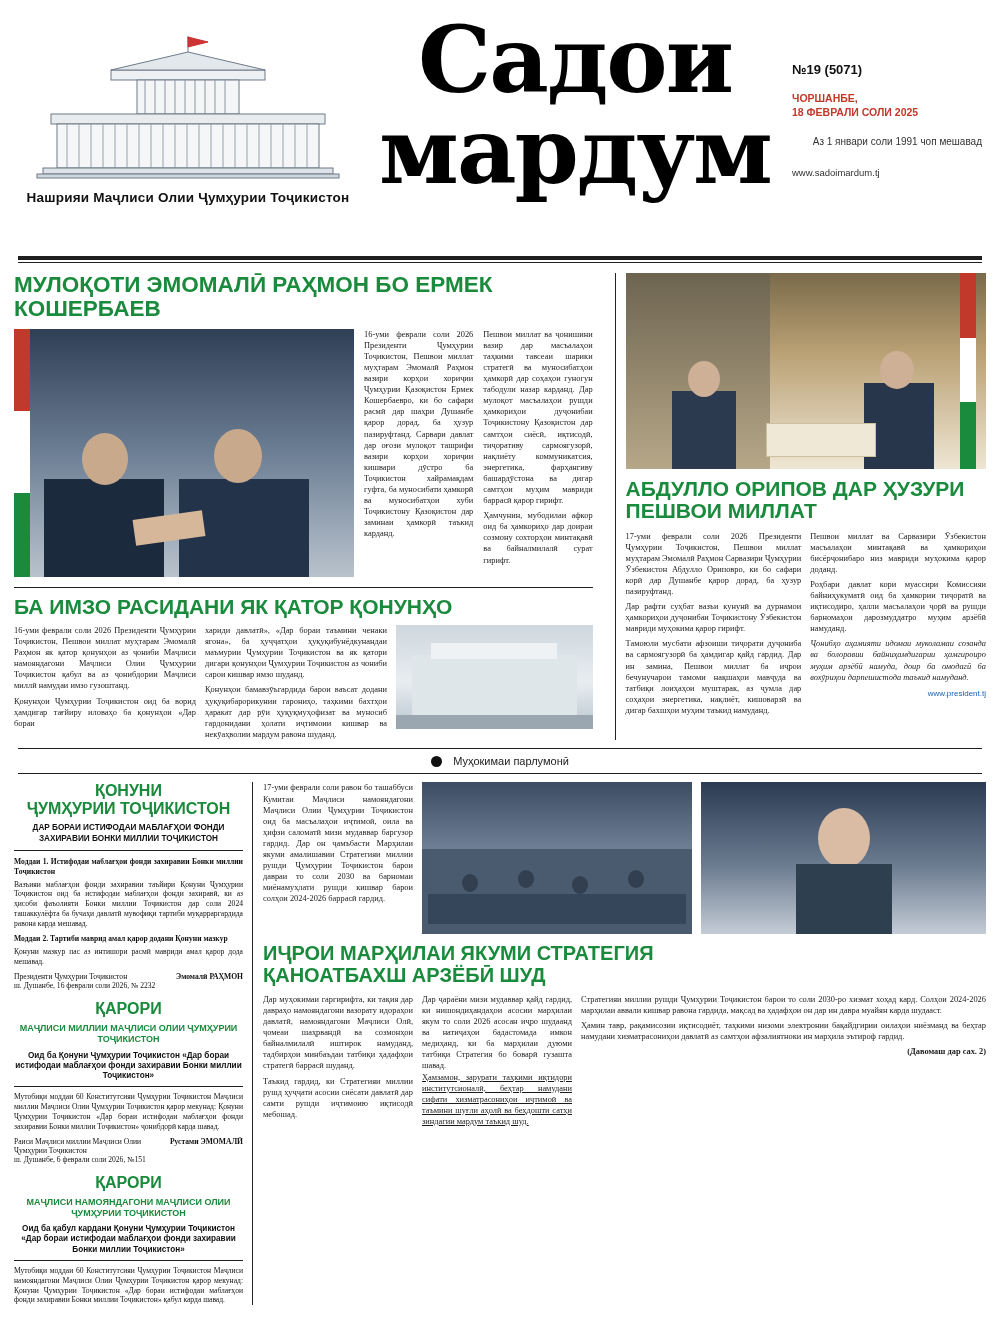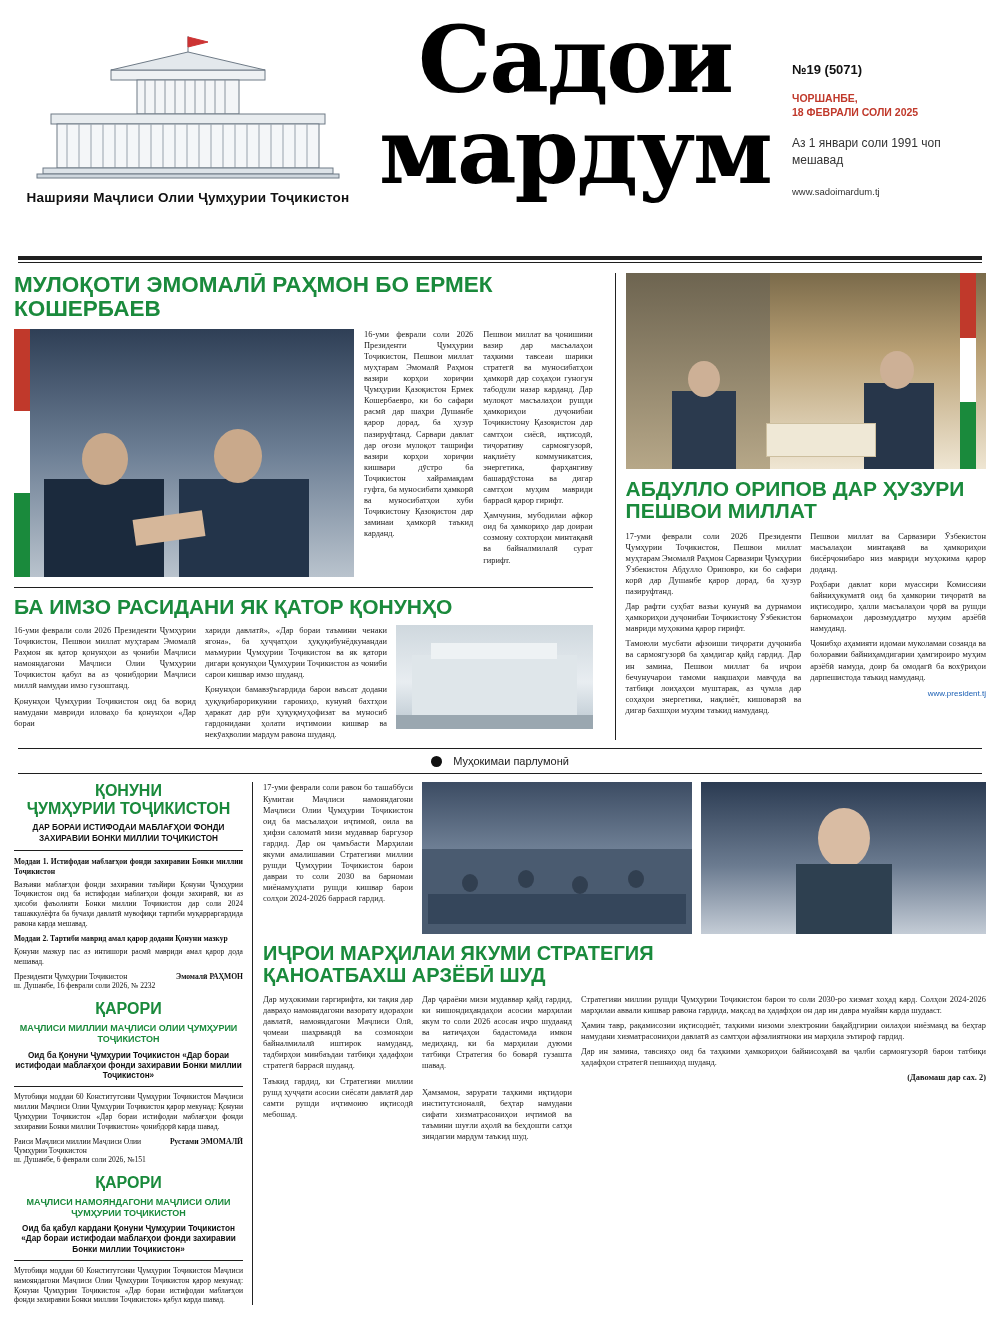--- a/index.html
+++ b/index.html
@@ -30,21 +30,21 @@
     font-family:"DejaVu Serif", serif;
     font-weight:bold;
     color:#000;
     line-height:.92;
     letter-spacing:-2px;
   }
   .logo-line1 { font-size:92px; }
   .logo-line2 { font-size:92px; margin-top:6px; }
   .mh-right .issue { font-size:13px; font-weight:bold; color:#111; }
   .mh-right .date { font-size:10.5px; color:#c0392b; font-weight:bold; margin-top:14px; line-height:1.35; }
-  .mh-right .since { font-size:12px; color:#333; margin-top:16px; line-height:1.35; }
+  .mh-right .since { font-size:10px; color:#333; margin-top:16px; line-height:1.35;text-align:right; }
   .mh-right .site { font-size:9.5px; color:#333; margin-top:18px; }
 
   .rule-thick { height:4px; background:#1f1f1f; margin:6px 4px 0 4px; }
   .rule-thin { height:1px; background:#1f1f1f; margin:2px 4px 10px 4px; }
 
   
   .hl {
     font-family:"Liberation Sans", sans-serif;
     font-weight:bold; color:#1a8a3c;
     line-height:1.06;
@@ -189,25 +189,25 @@
         </div>
       </div>
 
       <div class="divider-h" style="margin:10px 0 8px 0;"></div>
 
       <div class="hl" style="font-size:21px;">БА ИМЗО РАСИДАНИ ЯК ҚАТОР ҚОНУНҲО</div>
 
       <div style="display:flex;gap:9px;margin-top:7px;">
         <div style="width:182px;">
           <div class="body-txt">16-уми феврали соли 2026 Президенти Ҷумҳурии Тоҷикистон, Пешвои миллат муҳтарам Эмомалӣ Раҳмон як қатор қонунҳои аз ҷониби Маҷлиси намояндагони Маҷлиси Олии Ҷумҳурии Тоҷикистон қабул ва аз ҷонибдории Маҷлиси миллӣ намудаи имзо гузоштанд.</div>
-          <div class="body-txt" style="margin-top:4px;">Қонунҳои Ҷумҳурии Тоҷикистон оид ба ворид намудани мавриди иловаҳо ба қонунҳои «Дар бораи</div>
+          <div class="body-txt" style="margin-top:4px;">Қонунҳои Ҷумҳурии Тоҷикистон оид ба ворид ҳамдигар тағйиру иловаҳо ба қонунҳои «Дар бораи</div>
         </div>
         <div style="width:182px;">
           <div class="body-txt">хариди давлатӣ», «Дар бораи таъмини ченаки ягона», ба ҳуҷҷатҳои ҳуқуқибунёдкунандаи маъмурии Ҷумҳурии Тоҷикистон ва як қатори дигари қонунҳои Ҷумҳурии Тоҷикистон аз чониби сарои кишвар имзо шуданд.</div>
-          <div class="body-txt" style="margin-top:4px;">Қонунҳои бамавзӯъгардида барои ваъсат додани ҳуқуқибарорикунии гарониҳо, кунунӣ бахтҳои ҳаракат дар рӯи ҳуқуқмуҳофизат ва муносиб гардонидани ҳолати иҷтимоии кишвар ва некӯаҳволии мардум равона шуданд.</div>
+          <div class="body-txt" style="margin-top:4px;">Қонунҳои бамавзӯъгардида барои ваъсат додани ҳуқуқибарорикунии гарониҳо, таҳкими бахтҳои ҳаракат дар рӯи ҳуқуқмуҳофизат ва муносиб гардонидани ҳолати иҷтимоии кишвар ва некӯаҳволии мардум равона шуданд.</div>
         </div>
         <div class="photo ph-bldg2" style="flex:1;height:104px;align-self:flex-start;">
           <div style="position:absolute;left:8%;right:8%;bottom:14px;top:30px;background:#dfe6ea;"></div>
           <div style="position:absolute;left:18%;right:18%;top:18px;height:16px;background:#eef2f4;"></div>
           <div style="position:absolute;left:0;right:0;bottom:0;height:14px;background:#9aa7b0;"></div>
         </div>
       </div>
     </div>
 
     <div class="top-right">
@@ -227,21 +227,21 @@
 
       <div style="display:flex;gap:9px;margin-top:8px;">
         <div style="width:50%;">
           <div class="body-txt">17-уми феврали соли 2026 Президенти Ҷумҳурии Тоҷикистон, Пешвои миллат муҳтарам Эмомалӣ Раҳмон Сарвазири Ҷумҳурии Ӯзбекистон Абдулло Ориповро, ки бо сафари корӣ дар Душанбе қарор дорад, ба ҳузур пазируфтанд.</div>
           <div class="body-txt" style="margin-top:4px;">Дар рафти суҳбат вазъи кунунӣ ва дурнамои ҳамкориҳои дуҷонибаи Тоҷикистону Ӯзбекистон мавриди муҳокима қарор гирифт.</div>
           <div class="body-txt" style="margin-top:4px;">Тамоюли мусбати афзоиши тиҷорати дуҷониба ва сармоягузорӣ ба ҳамдигар қайд гардид. Дар ин замина, Пешвои миллат ба иҷрои бечунучарои тамоми нақшаҳои мавҷуда ва татбиқи лоиҳаҳои муштарак, аз ҷумла дар соҳаҳои энергетика, нақлиёт, кишоварзӣ ва дигар бахшҳои муҳим таъкид намуданд.</div>
         </div>
         <div style="width:50%;">
           <div class="body-txt">Пешвои миллат ва Сарвазири Ӯзбекистон масъалаҳои минтақавӣ ва ҳамкориҳои бисёрҷонибаро низ мавриди муҳокима қарор доданд.</div>
           <div class="body-txt" style="margin-top:4px;">Роҳбари давлат кори муассири Комиссияи байниҳукуматӣ оид ба ҳамкории тиҷоратӣ ва иқтисодиро, ҳалли масъалаҳои ҷорӣ ва рушди барномаҳои дарозмуддатро муҳим арзёбӣ намуданд.</div>
-          <div class="body-txt" style="margin-top:4px;">Ҷонибҳо аҳамияти идомаи муколамаи созанда ва болоравии байниҳамдигарии ҳамгироиро муҳим арзёбӣ намуда, доир ба омодагӣ ба вохӯриҳои дарпешистода таъкид намуданд.</div>
+          <div class="body-txt" style="margin-top:4px;font-style:italic;">Ҷонибҳо аҳамияти идомаи муколамаи созанда ва болоравии байниҳамдигарии ҳамгироиро муҳим арзёбӣ намуда, доир ба омодагӣ ба вохӯриҳои дарпешистода таъкид намуданд.</div>
           <div class="sig" style="margin-top:6px;">www.president.tj</div>
         </div>
       </div>
     </div>
   </div>
 
   <div class="divider-h" style="margin:8px 4px 0 4px;"></div>
 
   <div class="parl-label">
     <span class="bullet"></span>
@@ -309,25 +309,24 @@
       <div class="hl" style="font-size:20px;margin-top:9px;">ИҶРОИ МАРҲИЛАИ ЯКУМИ СТРАТЕГИЯ</div>
       <div class="hl" style="font-size:20px;">ҚАНОАТБАХШ АРЗЁБӢ ШУД</div>
 
       <div style="display:flex;gap:9px;margin-top:8px;">
         <div style="width:150px;">
           <div class="body-txt">Дар муҳокимаи гаргирифта, ки тақия дар давраҳо намояндагони вазорату идораҳои давлатӣ, намояндагони Маҷлиси Олӣ, ҷомеаи шаҳрвандӣ ва созмонҳои байналмилалӣ иштирок намуданд, тадбирҳои минбаъдаи татбиқи ҳадафҳои стратегӣ баррасӣ шуданд.</div>
           <div class="body-txt" style="margin-top:4px;">Таъкид гардид, ки Стратегияи миллии рушд ҳуҷҷати асосии сиёсати давлатӣ дар самти рушди иҷтимоию иқтисодӣ мебошад.</div>
         </div>
         <div style="width:150px;">
           <div class="body-txt">Дар ҷараёни мизи мудаввар қайд гардид, ки нишондиҳандаҳои асосии марҳилаи якум то соли 2026 асосан иҷро шудаанд ва натиҷаҳои бадастомада имкон медиҳанд, ки ба марҳилаи дуюми татбиқи Стратегия бо боварӣ гузашта шавад.</div>
-          <div class="body-txt" style="margin-top:15px;">Ҳамзамон, зарурати таҳкими иқтидори институтсионалӣ, беҳтар намудани сифати хизматрасониҳои иҷтимоӣ ва таъмини шуғли аҳолӣ ва беҳдошти сатҳи зиндагии мардум таъкид шуд.</div>
+          <div class="body-txt" style="margin-top:0;text-decoration:underline;">Ҳамзамон, зарурати таҳкими иқтидори институтсионалӣ, беҳтар намудани сифати хизматрасониҳои иҷтимоӣ ва таъмини шуғли аҳолӣ ва беҳдошти сатҳи зиндагии мардум таъкид шуд.</div>
         </div>
         <div style="flex:1;">
           <div class="body-txt">Стратегияи миллии рушди Ҷумҳурии Тоҷикистон барои то соли 2030-ро хизмат хоҳад кард. Солҳои 2024-2026 марҳилаи аввали кишвар равона гардида, мақсад ва ҳадафҳои он дар ин давра муайян карда шудааст.</div>
           <div class="body-txt" style="margin-top:4px;">Ҳамин тавр, рақамисозии иқтисодиёт, таҳкими низоми электронии бақайдгирии оилаҳои ниёзманд ва беҳтар намудани хизматрасониҳои давлатӣ аз самтҳои афзалиятноки ин марҳила эътироф гардид.</div>
-          <div class="body-txt" style="margin-top:4px;">Дар ин замина, тавсияҳо оид ба таҳкими ҳамкориҳои байнисоҳавӣ ва ҷалби сармоягузорӣ барои татбиқи ҳадафҳои стратегӣ пешниҳод шуданд.</div>
           <div class="body-txt" style="text-align:right;font-weight:bold;margin-top:4px;">(Давомаш дар сах. 2)</div>
         </div>
       </div>
     </div>
   </div>
 
 </div>
 
 </body></html>

